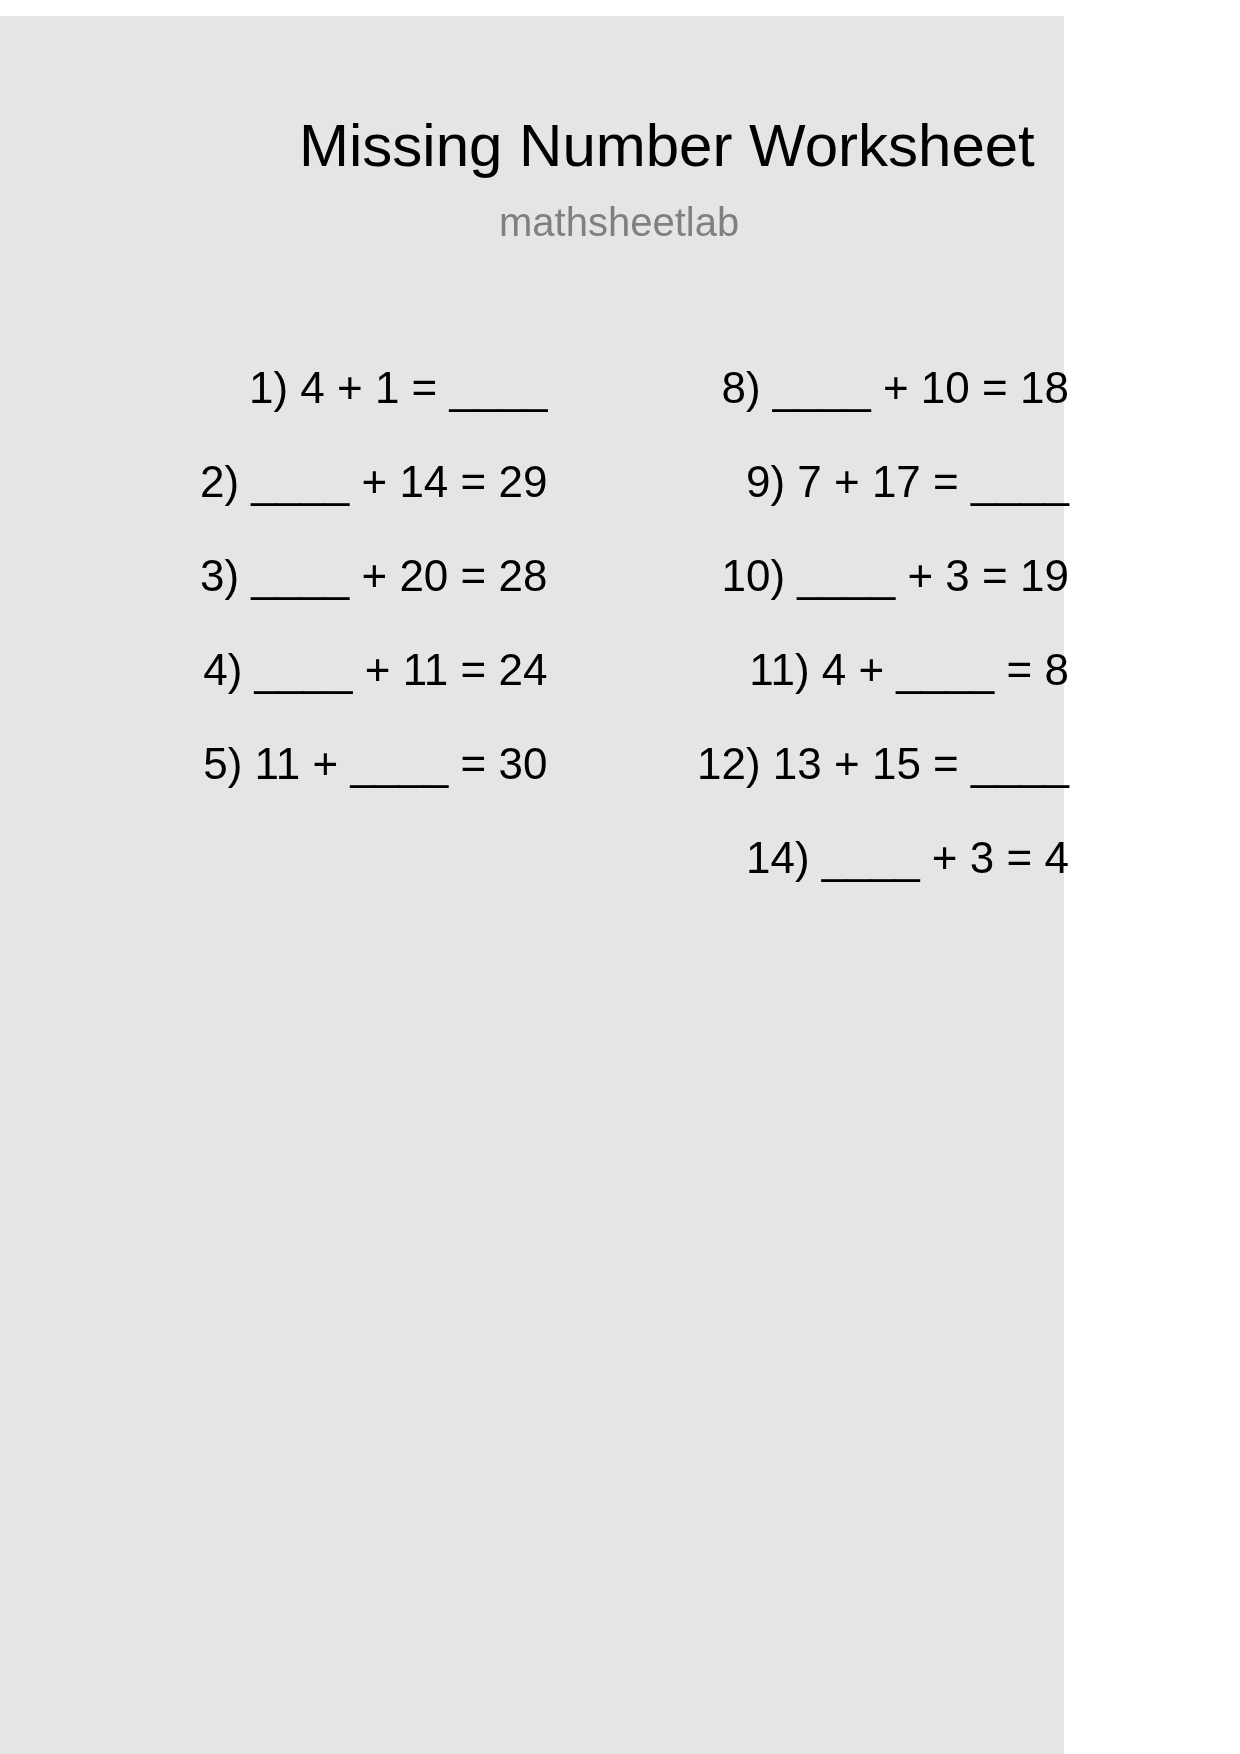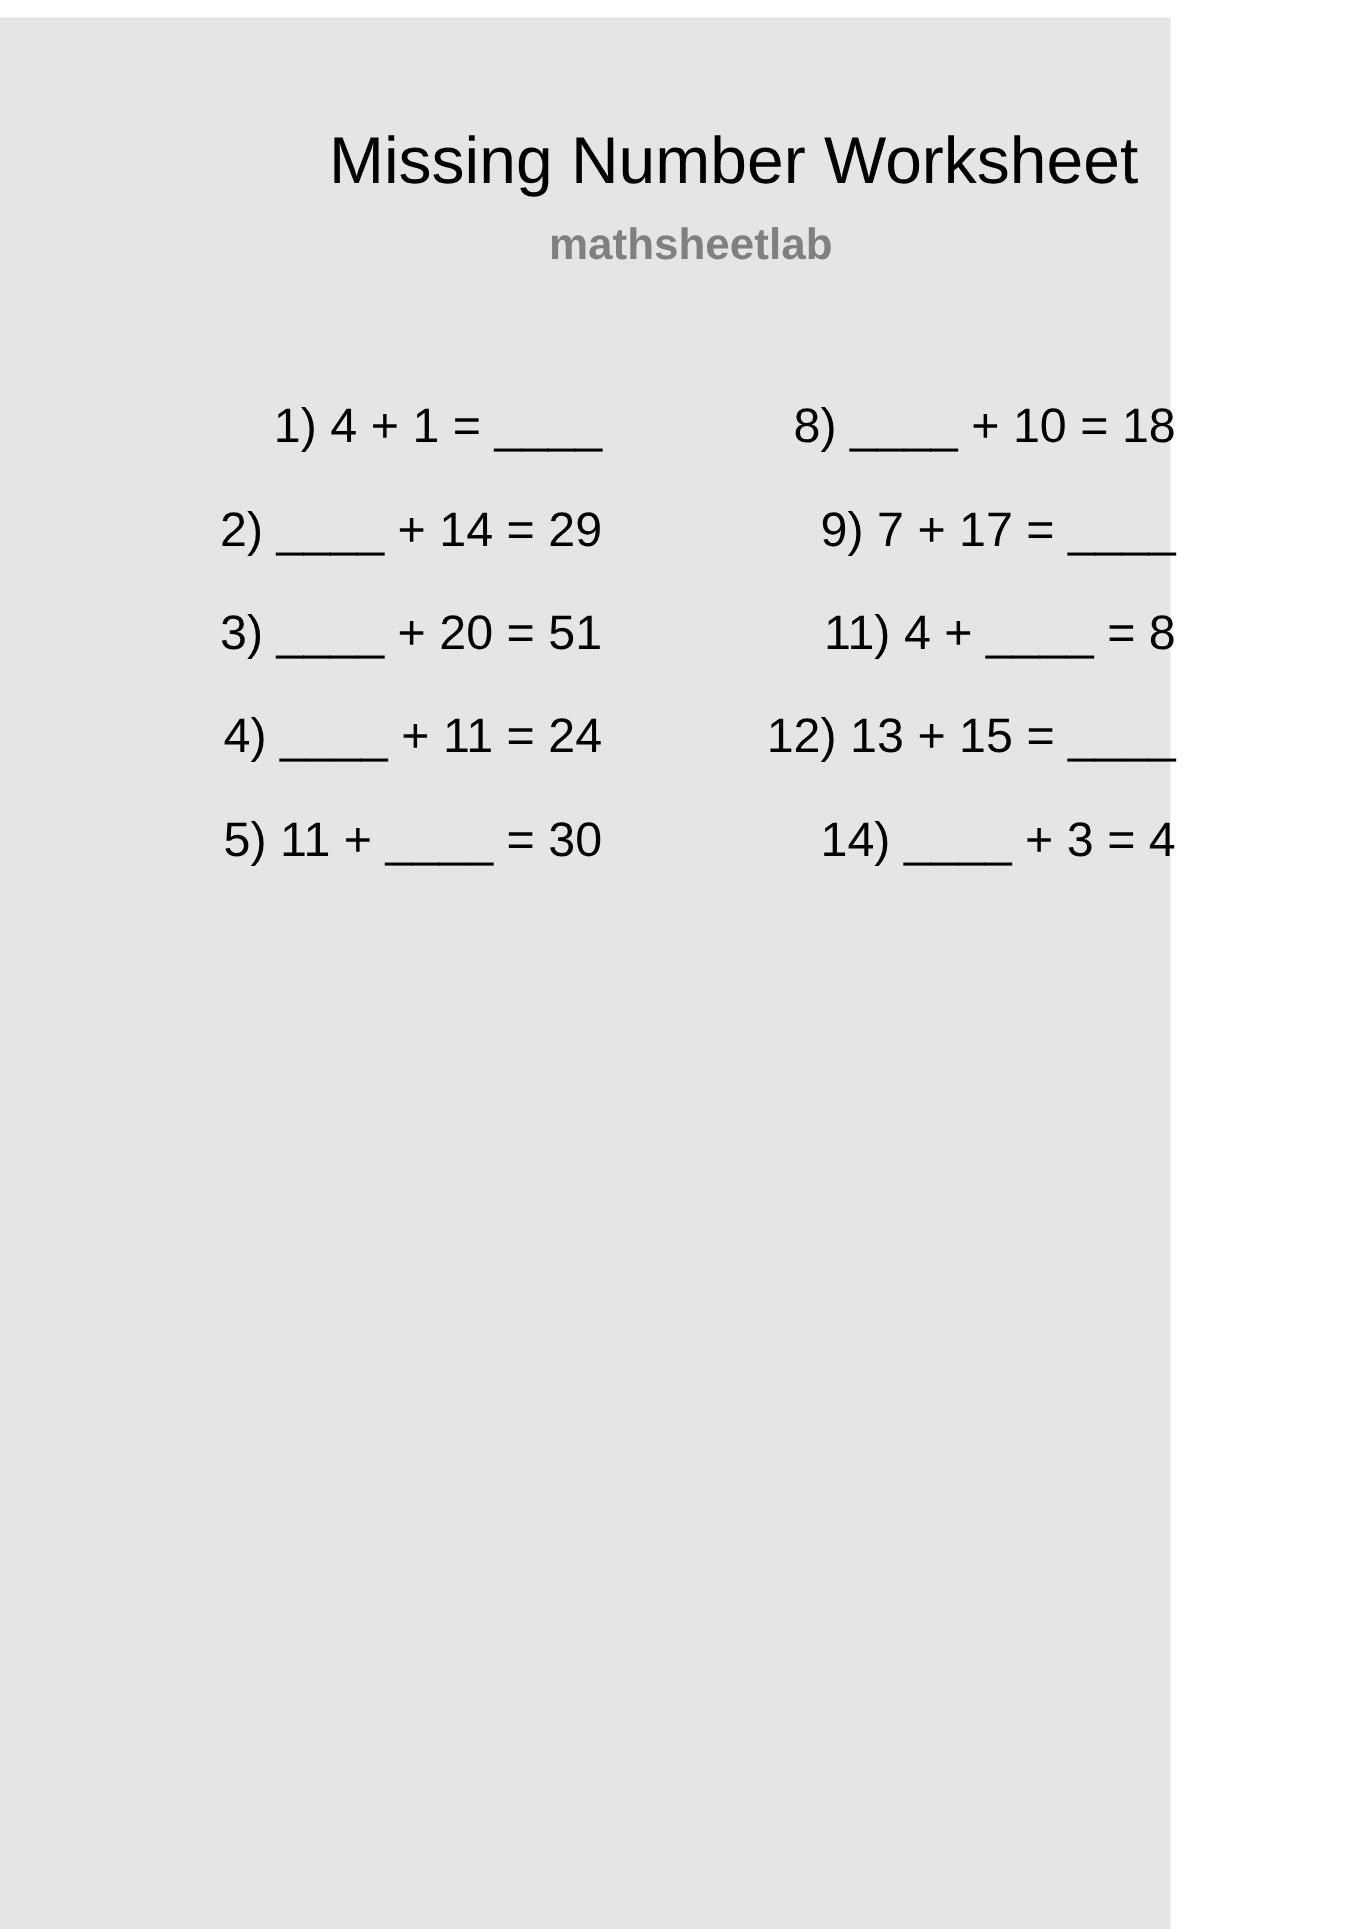--- a/index.html
+++ b/index.html
@@ -32,21 +32,20 @@
       color: #000000;
     }
     .subtitle {
       position: absolute;
       left: 499px;
       top: 182px;
       font-size: 40px;
       line-height: 48px;
       white-space: nowrap;
       color: #808080;
-      font-weight: bold;
     }
     .col {
       position: absolute;
       top: 345px;
       text-align: right;
     }
     .col.left { left: 200px; }
     .col.right { left: 697px; }
     .problem {
       height: 94px;
@@ -59,25 +58,26 @@
 </head>
 <body>
 
 <div class="page">
   <div class="title">Missing Number Worksheet</div>
   <div class="subtitle">mathsheetlab</div>
 
   <div class="col left">
     <div class="problem">1) 4 + 1 = ____</div>
     <div class="problem">2) ____ + 14 = 29</div>
-    <div class="problem">3) ____ + 20 = 51</div>
+    <div class="problem">3) ____ + 20 = 28</div>
     <div class="problem">4) ____ + 11 = 24</div>
     <div class="problem">5) 11 + ____ = 30</div>
   </div>
 
   <div class="col right">
     <div class="problem">8) ____ + 10 = 18</div>
     <div class="problem">9) 7 + 17 = ____</div>
+    <div class="problem">10) ____ + 3 = 19</div>
     <div class="problem">11) 4 + ____ = 8</div>
     <div class="problem">12) 13 + 15 = ____</div>
     <div class="problem">14) ____ + 3 = 4</div>
   </div>
 </div>
 
 </body></html>

